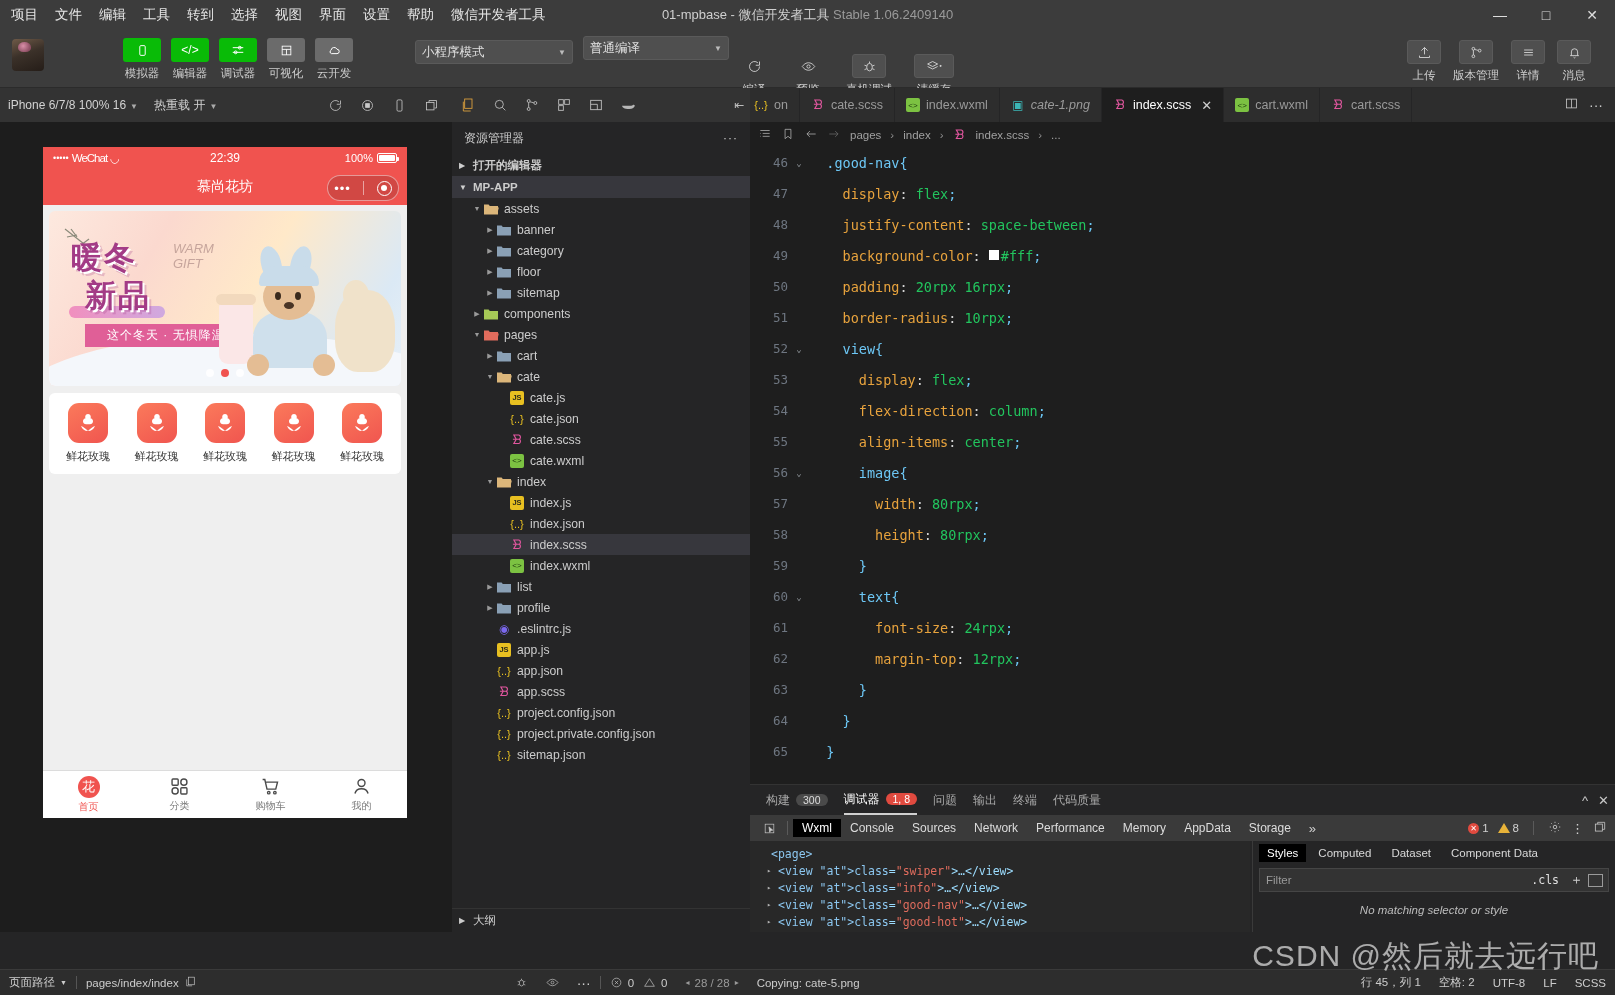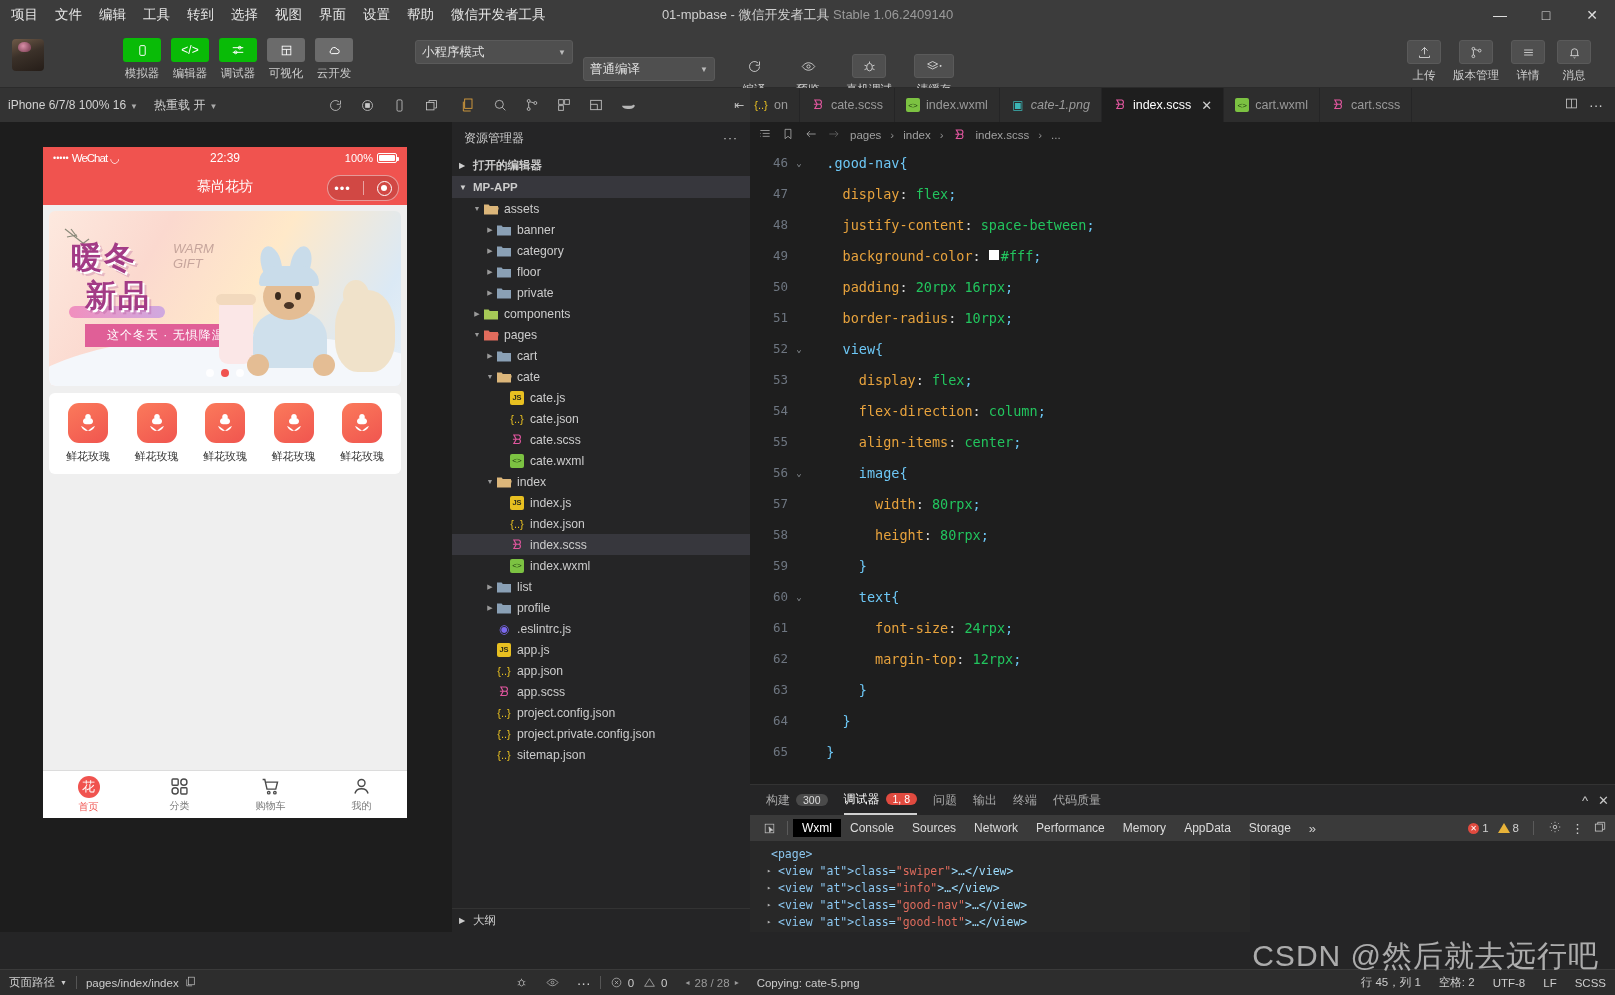--- a/index.html
+++ b/index.html
@@ -355,21 +355,21 @@
         </div>
         <span class="tb-lbl">云开发</span>
       </div>
     </div>
 
     <div class="select" style="position:absolute; left:415px; top:10px; width:158px;">
       <span>小程序模式</span>
       <span class="caret">▼</span>
     </div>
 
-    <div class="select" style="position:absolute; left:583px; top:27px; width:132px;">
+    <div class="select" style="position:absolute; left:583px; top:6px; width:146px;">
       <span>普通编译</span>
       <span class="caret">▼</span>
     </div>
 
     <div class="tb-group" style="left:735px; top:24px; gap:16px;">
       <div class="tb-btn" style="width:38px">
         <div class="iconbtn flat">
           <svg viewBox="0 0 24 24">
               <path d="M20 12a8 8 0 1 1-2.6-5.9"></path>
               <polyline points="20,4 20,10 14,10"></polyline>
@@ -787,21 +787,21 @@
           <span class="lbl">floor</span>
         </div>
         <div class="row">
           <span style="width:32px;flex:0 0 32px"></span>
           <span class="arr">▶</span>
           <span class="fld" style="display:inline-flex;align-items:center;justify-content:center">
             <svg viewBox="0 0 16 14" style="width:16px;height:14px">
               <path d="M1 2.5h4.6l1.2 1.4H15v8.6H1z" fill="#8aa0b5"></path>
             </svg>
           </span>
-          <span class="lbl">private</span>
+          <span class="lbl">sitemap</span>
         </div>
         <div class="row">
           <span style="width:19px;flex:0 0 19px"></span>
           <span class="arr">▶</span>
           <span class="fld" style="display:inline-flex;align-items:center;justify-content:center">
             <svg viewBox="0 0 16 14" style="width:16px;height:14px">
               <path d="M1 2.5h4.6l1.2 1.4H15v8.6H1z" fill="#a7c957"></path>
             </svg>
           </span>
           <span class="lbl">components</span>
@@ -1262,20 +1262,35 @@
           <span style="width:0px;flex:0 0 0px"></span>
           <span class="tri"></span>
           <span class="tg">&lt;page&gt;</span>
         </div>
         <div class="wl"><span style="width:7px;flex:0 0 7px"></span><span class="tri">▸</span><span class="tg">&lt;view <span class="&lt;span">"at"</span>&gt;class</span>=<span class="av">"swiper"</span>&gt;…&lt;/view&gt;</div>
         <div class="wl"><span style="width:7px;flex:0 0 7px"></span><span class="tri">▸</span><span class="tg">&lt;view <span class="&lt;span">"at"</span>&gt;class</span>=<span class="av">"info"</span>&gt;…&lt;/view&gt;</div>
         <div class="wl"><span style="width:7px;flex:0 0 7px"></span><span class="tri">▸</span><span class="tg">&lt;view <span class="&lt;span">"at"</span>&gt;class</span>=<span class="av">"good-nav"</span>&gt;…&lt;/view&gt;</div>
         <div class="wl"><span style="width:7px;flex:0 0 7px"></span><span class="tri">▸</span><span class="tg">&lt;view <span class="&lt;span">"at"</span>&gt;class</span>=<span class="av">"good-hot"</span>&gt;…&lt;/view&gt;</div>
       </div>
 
+    <div class="styles-pane">
+      <div class="st-tabs">
+        <span class="st-tab active">Styles</span>
+        <span class="st-tab">Computed</span>
+        <span class="st-tab">Dataset</span>
+        <span class="st-tab">Component Data</span>
+      </div>
+      <div class="filter-row">
+        <span class="ph">Filter</span>
+        <span class="cls">.cls</span>
+        <span class="plus">＋</span>
+        <span class="sq"></span>
+      </div>
+      <div class="nomatch">No matching selector or style</div>
+    </div>
   </div>
 
   <div class="statusbar">
     <span class="sb-item">
       <span>页面路径</span>
       <span style="font-size:7px">▼</span>
     </span>
     <span class="sb-div"></span>
     <span class="sb-item">
       <span>pages/index/index</span>

